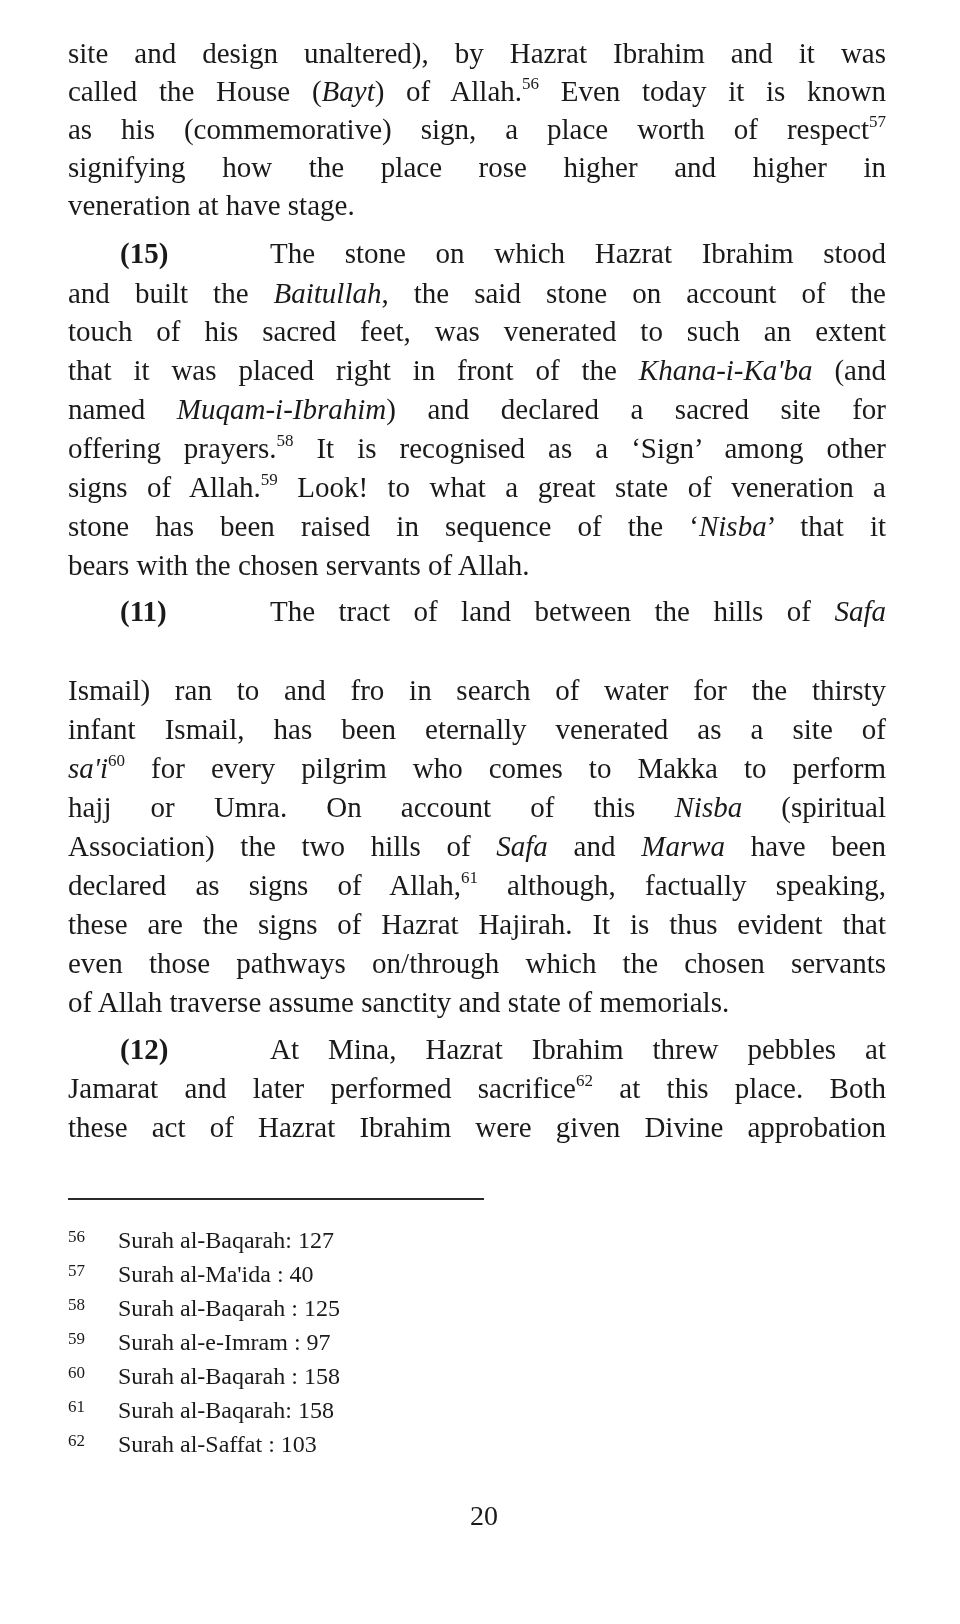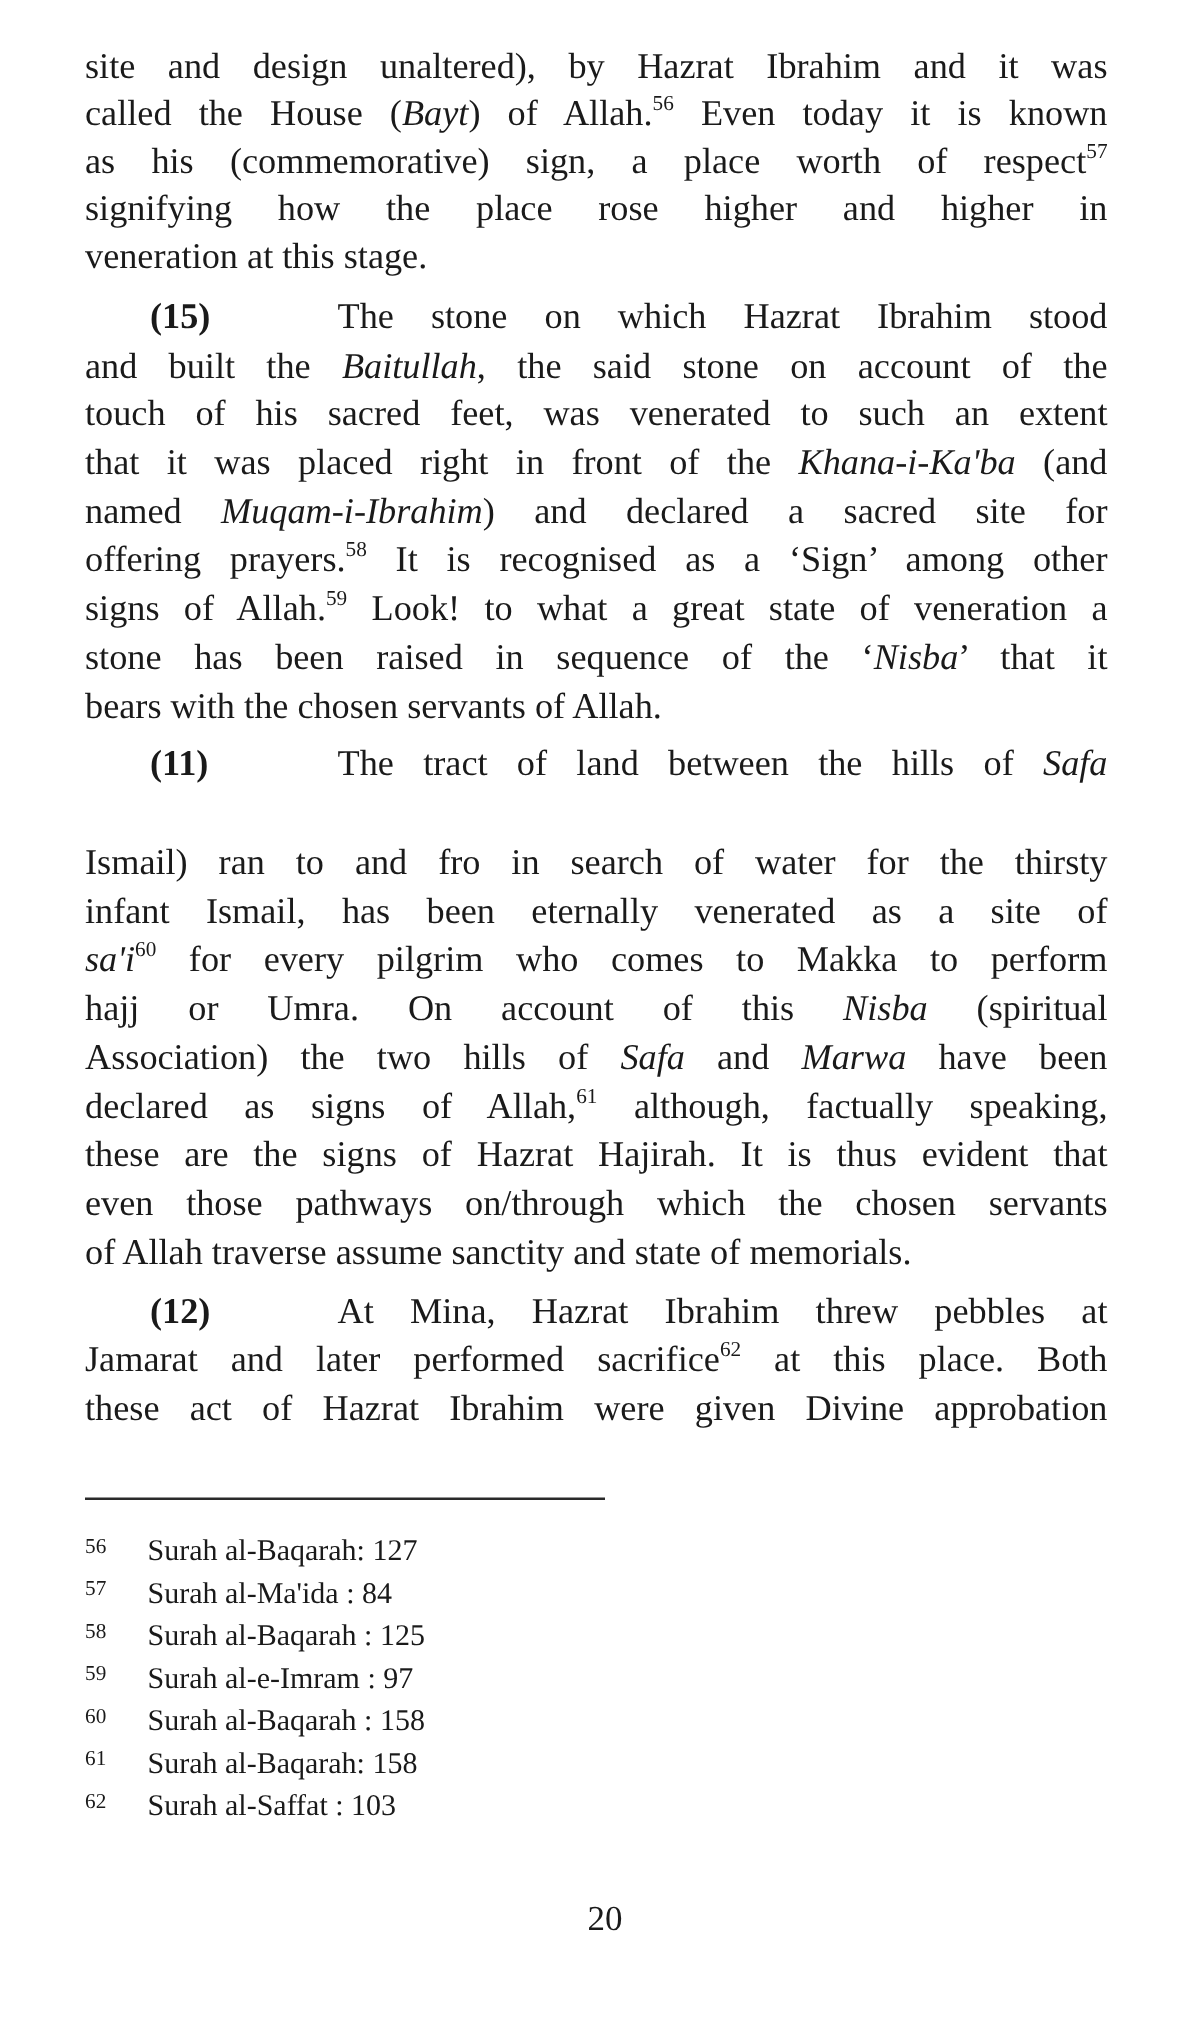--- a/index.html
+++ b/index.html
@@ -14,32 +14,32 @@
       text-align: justify; text-align-last: justify; white-space: nowrap;
     }
     .line.last { text-align-last: left; }
     .line span { white-space: pre; }
     .num { font-weight: bold; display: inline-block; width: 150px; margin-left: 52px; text-align-last: left; }
     i { font-style: italic; }
     sup { font-size: 17px; line-height: 0; vertical-align: 12px; }
     .rule { position: absolute; left: 68px; top: 1198px; width: 416px; height: 2px; background: #2a2a2a; }
     .fn { position: absolute; left: 68px; font-size: 24px; line-height: 34px; height: 34px; white-space: nowrap; }
     .fn .fnnum { display: inline-block; width: 50px; font-size: 17px; vertical-align: 6px; }
-    .pageno { position: absolute; left: 470px; top: 1500px; font-size: 28px; margin-top: 20px; }
+    .pageno { position: absolute; left: 470px; top: 1500px; font-size: 28px; }
   </style>
 </head>
 <body>
 
 <div class="page">
 
   <div class="line" style="top:34px"><span>site and design unaltered), by Hazrat Ibrahim and it was</span></div>
   <div class="line" style="top:72px"><span>called the House (<i>Bayt</i>) of Allah.<sup>56</sup> Even today it is known</span></div>
   <div class="line" style="top:110px"><span>as his (commemorative) sign, a place worth of respect<sup>57</sup></span></div>
   <div class="line" style="top:148px"><span>signifying how the place rose higher and higher in</span></div>
-  <div class="line last" style="top:186px"><span>veneration at this stage.</span></div>
+  <div class="line last" style="top:186px"><span>veneration at have stage.</span></div>
 
   <div class="line" style="top:234px"><span class="num">(15)</span><span>The stone on which Hazrat Ibrahim stood</span></div>
   <div class="line" style="top:274px"><span>and built the <i>Baitullah</i>, the said stone on account of the</span></div>
   <div class="line" style="top:312px"><span>touch of his sacred feet, was venerated to such an extent</span></div>
   <div class="line" style="top:351px"><span>that it was placed right in front of the <i>Khana-i-Ka'ba</i> (and</span></div>
   <div class="line" style="top:390px"><span>named <i>Muqam-i-Ibrahim</i>) and declared a sacred site for</span></div>
   <div class="line" style="top:429px"><span>offering prayers.<sup>58</sup> It is recognised as a ‘Sign’ among other</span></div>
   <div class="line" style="top:468px"><span>signs of Allah.<sup>59</sup> Look! to what a great state of veneration a</span></div>
   <div class="line" style="top:507px"><span>stone has been raised in sequence of the ‘<i>Nisba</i>’ that it</span></div>
   <div class="line last" style="top:546px"><span>bears with the chosen servants of Allah.</span></div>
@@ -54,21 +54,21 @@
   <div class="line" style="top:905px"><span>these are the signs of Hazrat Hajirah. It is thus evident that</span></div>
   <div class="line" style="top:944px"><span>even those pathways on/through which the chosen servants</span></div>
   <div class="line last" style="top:983px"><span>of Allah traverse assume sanctity and state of memorials.</span></div>
 
   <div class="line" style="top:1030px"><span class="num">(12)</span><span>At Mina, Hazrat Ibrahim threw pebbles at</span></div>
   <div class="line" style="top:1069px"><span>Jamarat and later performed sacrifice<sup>62</sup> at this place. Both</span></div>
   <div class="line" style="top:1108px"><span>these act of Hazrat Ibrahim were given Divine approbation</span></div>
 
   <div class="rule"></div>
   <div class="fn" style="top:1220px"><span class="fnnum">56</span><span>Surah al-Baqarah: 127</span></div>
-  <div class="fn" style="top:1254px"><span class="fnnum">57</span><span>Surah al-Ma'ida : 84</span></div>
+  <div class="fn" style="top:1254px"><span class="fnnum">57</span><span>Surah al-Ma'ida : 40</span></div>
   <div class="fn" style="top:1288px"><span class="fnnum">58</span><span>Surah al-Baqarah : 125</span></div>
   <div class="fn" style="top:1322px"><span class="fnnum">59</span><span>Surah al-e-Imram : 97</span></div>
   <div class="fn" style="top:1356px"><span class="fnnum">60</span><span>Surah al-Baqarah : 158</span></div>
   <div class="fn" style="top:1390px"><span class="fnnum">61</span><span>Surah al-Baqarah: 158</span></div>
   <div class="fn" style="top:1424px"><span class="fnnum">62</span><span>Surah al-Saffat : 103</span></div>
 
   <div class="pageno">20</div>
 </div>
 
 </body></html>

